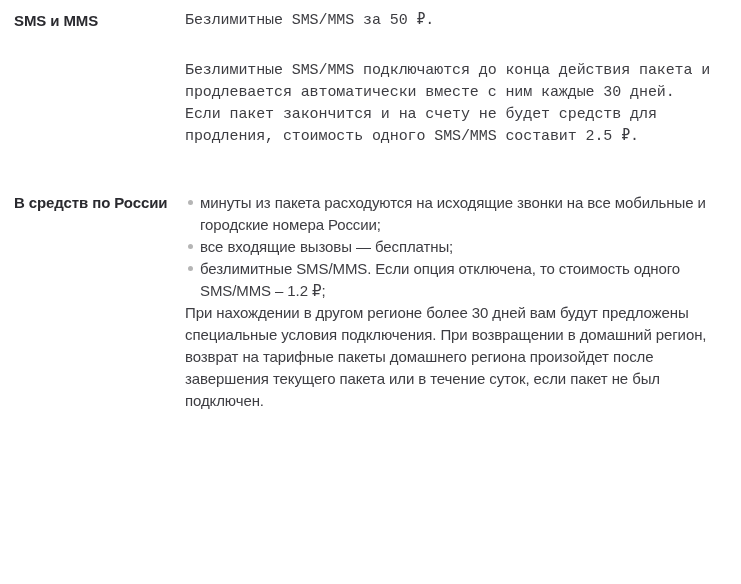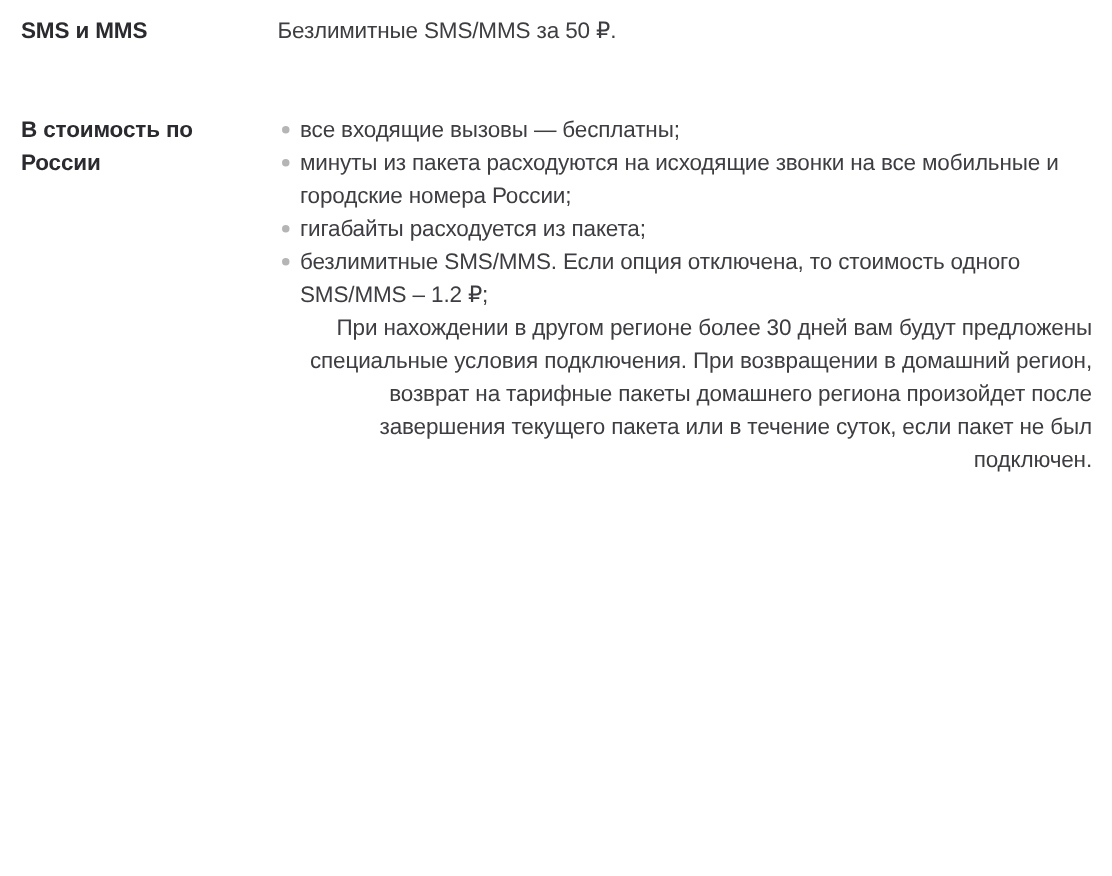--- a/index.html
+++ b/index.html
@@ -36,62 +36,65 @@
     margin: 0;
     padding-right: 10px;
     font-size: 15px;
     line-height: 22px;
     font-weight: 700;
     color: var(--heading);
   }
   .content { min-width: 0; }
   .content p { margin: 0; }
   .para + .para { margin-top: 28px; }
-  .line { display: block; }
+  .line { display: block; font-family: Liberation Mono, monospace; }
   ul.bullets {
     list-style: none;
     margin: 0;
     padding: 0;
   }
   .bullets li {
     position: relative;
     padding-left: 15px;
   }
   .bullets li::before {
     content: "";
     position: absolute;
     left: 3px;
     top: 8px;
     width: 5px;
     height: 5px;
     border-radius: 50%;
     background: var(--bullet);
   }
-  .outro { margin-top: 24px; text-align: right; }
+  .outro { margin-top: 24px; }
 </style>
 </head>
 <body>
 
 <div class="page">
 
   <section class="row">
     <h3 class="label">SMS и MMS</h3>
     <div class="content">
       <p class="para">
         <span class="line">Безлимитные SMS/MMS за 50 ₽.</span>
       </p>
+      <p class="para">
+        <span class="line">Безлимитные SMS/MMS подключаются до конца действия пакета и продлевается автоматически вместе с ним каждые 30 дней.</span>
+        <span class="line">Если пакет закончится и на счету не будет средств для продления, стоимость одного SMS/MMS составит 2.5 ₽.</span>
+      </p>
     </div>
   </section>
 
   <section class="row">
-    <h3 class="label">В стоимость по России</h3>
+    <h3 class="label">В средств по России</h3>
     <div class="content">
       <ul class="bullets">
+        <li>минуты из пакета расходуются на исходящие звонки на все мобильные и городские номера России;</li>
         <li>все входящие вызовы — бесплатны;</li>
-        <li>минуты из пакета расходуются на исходящие звонки на все мобильные и городские номера России;</li>
-        <li>гигабайты расходуется из пакета;</li>
         <li>безлимитные SMS/MMS. Если опция отключена, то стоимость одного SMS/MMS – 1.2 ₽;</li>
       </ul>
       <p class="outro">При нахождении в другом регионе более 30 дней вам будут предложены специальные условия подключения. При возвращении в домашний регион, возврат на тарифные пакеты домашнего региона произойдет после завершения текущего пакета или в течение суток, если пакет не был подключен.</p>
     </div>
   </section>
 
 </div>
 
 </body></html>

